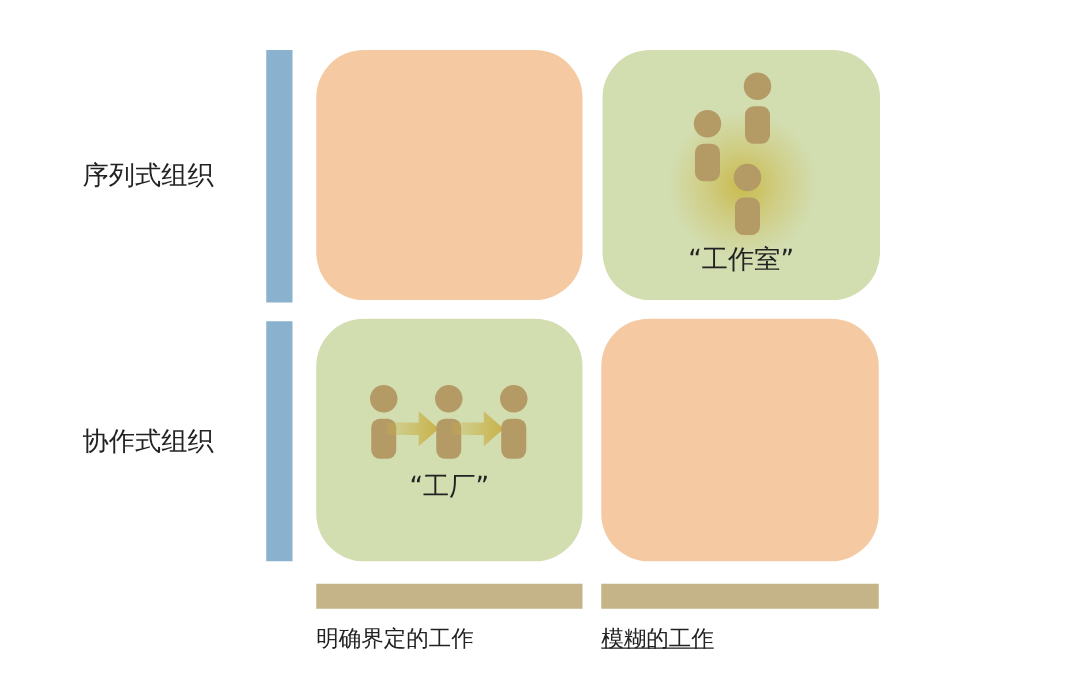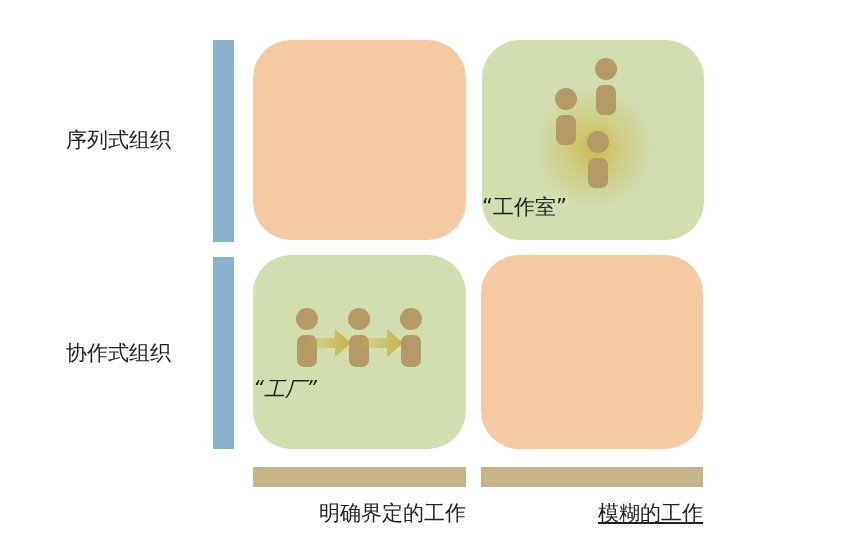--- a/index.html
+++ b/index.html
@@ -4,22 +4,22 @@
 <style>
   html,body{margin:0;padding:0;background:#ffffff;}
   body{width:860px;height:550px;position:relative;overflow:hidden;font-family:"DejaVu Sans","Liberation Sans",sans-serif;}
   .abs{position:absolute;}
   .vbar{background:#8ab2ce;width:21px;}
   .hbar{background:#c4b487;height:20px;}
   .cell{border-radius:38px;}
   .orange{background:#f5caa2;}
   .green{background:#d2ddb0;}
   .rowlabel{font-size:21px;color:#222;letter-spacing:0px;}
-  .collabel{font-size:21px;color:#222;text-align:right;}
-  .caption{font-size:21px;color:#222;position:absolute;left:0;right:0;}
+  .collabel{font-size:18px;color:#222;text-align:left;}
+  .caption{font-size:21px;color:#222;text-align:center;position:absolute;left:0;right:0;}
   .glow{position:absolute;border-radius:50%;background:radial-gradient(circle, rgba(200,180,60,0.85) 0%, rgba(205,190,90,0.5) 35%, rgba(210,221,176,0) 70%);}
   .person{position:absolute;width:22px;}
   .head{width:22px;height:22px;border-radius:50%;background:#b49a64;}
   .body{width:20px;margin:5px auto 0;height:32px;border-radius:7px;background:#b49a64;}
   .arrow{position:absolute;}
 </style>
 </head>
 <body>
 
 <div class="abs rowlabel" style="left:66px;top:126px;">序列式组织</div>
@@ -42,21 +42,21 @@
         <div class="body" style="height:30px;"></div>
       </div>
     <div class="person" style="left:105px;top:91px;">
         <div class="head"></div>
         <div class="body" style="height:30px;"></div>
       </div>
   </div>
   <div class="caption" style="top:153px;">“工作室”</div>
 </div>
 
-<div class="abs cell green" style="left:253px;top:255px;width:213px;height:194px;overflow:hidden;font-style:italic;">
+<div class="abs cell green" style="left:253px;top:255px;width:213px;height:194px;overflow:hidden;">
   <div>
     <div class="person" style="left:43px;top:53px;">
         <div class="head"></div>
         <div class="body"></div>
       </div>
     <svg class="arrow" style="left:56px;top:73px;" width="42" height="30" viewBox="0 0 42 30">
       <defs>
           <linearGradient id="ag1" x1="0" x2="1">
             <stop offset="0" stop-color="#c9b24a" stop-opacity="0.2"></stop>
             <stop offset="1" stop-color="#c9b24a"></stop>

